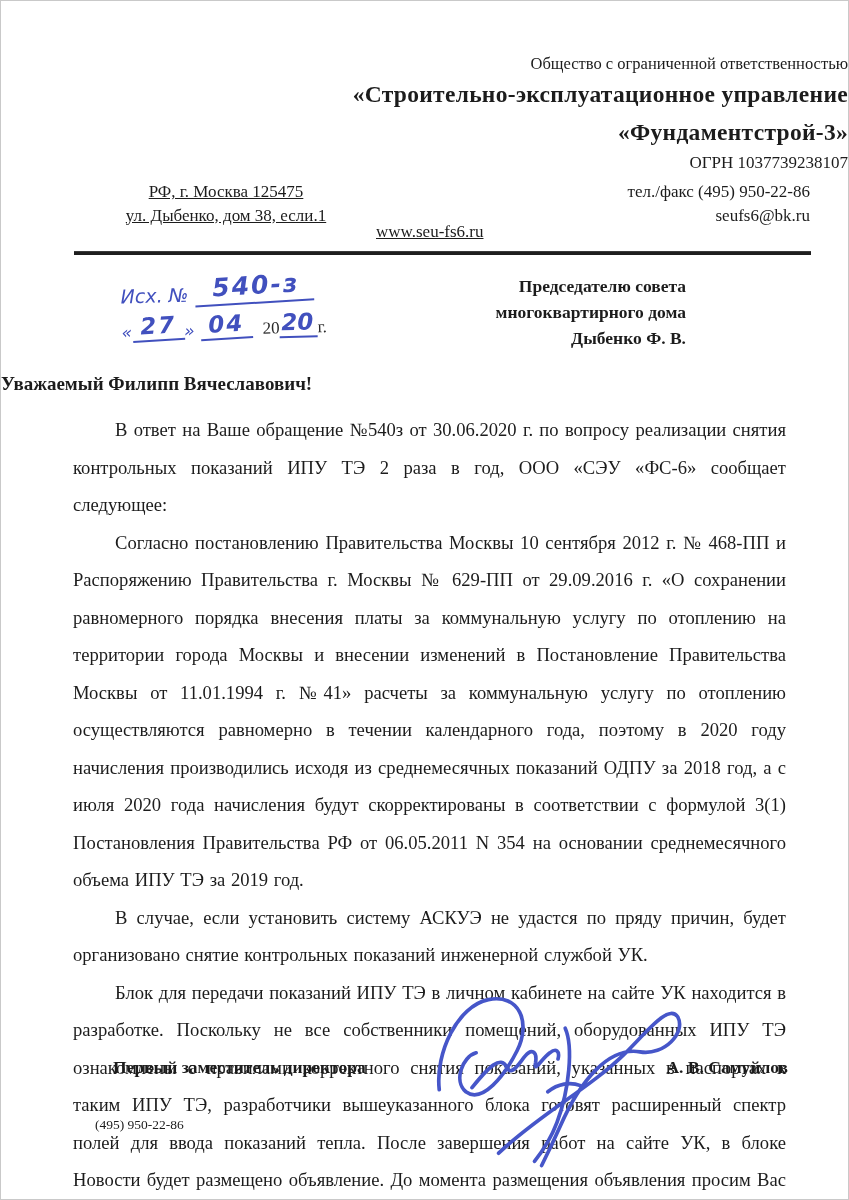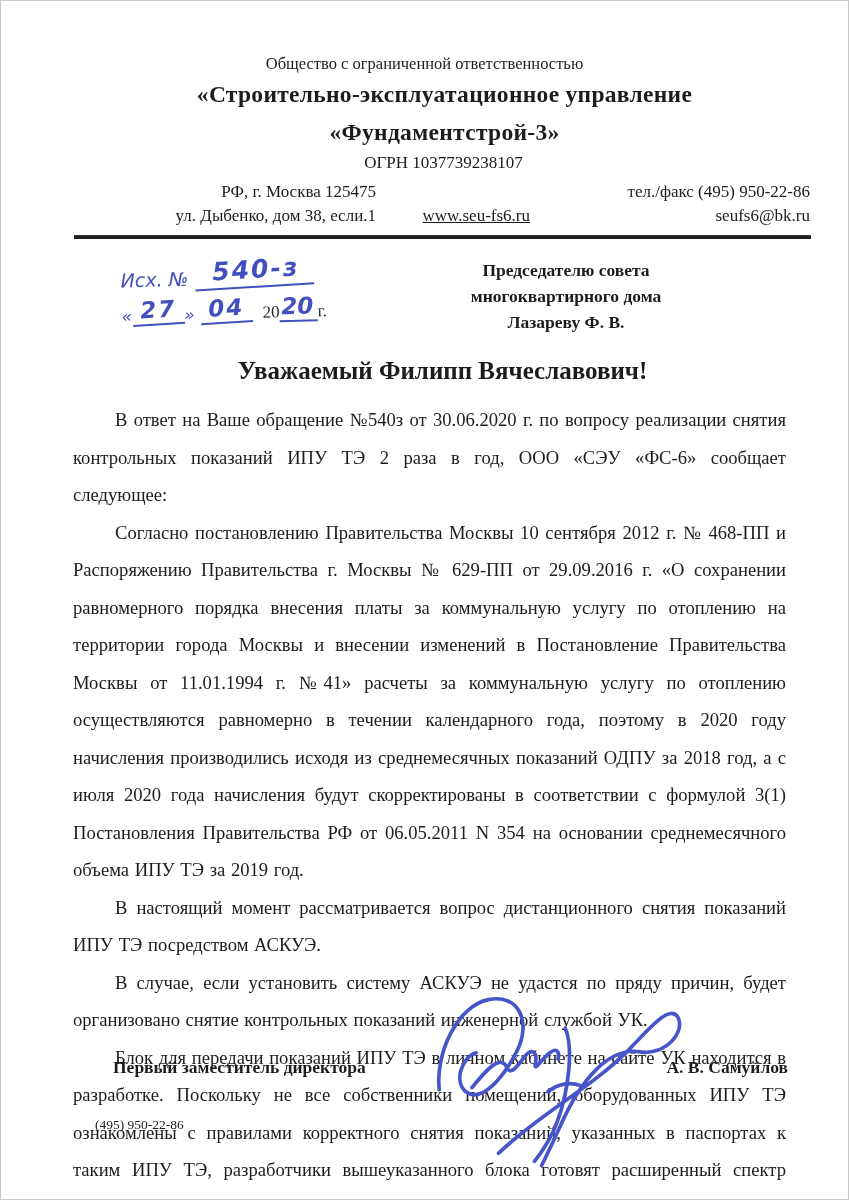--- a/index.html
+++ b/index.html
@@ -7,33 +7,33 @@
   body { font-family: "Liberation Serif", serif; color: #1c1c1c; }
   .page {
     position: relative;
     width: 849px; height: 1200px;
     background: #ffffff;
     border: 1px solid #c9c9c9;
     overflow: hidden;
   }
 
   
-  .letterhead { text-align: center; padding-top: 52px; }
+  .letterhead { text-align: right; padding-top: 52px; }
   .org-type { font-size: 16.5px; line-height: 22px; }
   .org-name { font-size: 23.5px; font-weight: bold; line-height: 38px; letter-spacing: 0.3px; margin-left: 40px; }
   .reg-line  { font-size: 17px; line-height: 23px; padding-left: 38px; }
 
   .contacts {
     display: grid;
     grid-template-columns: 300px 1fr 280px;
     padding: 6px 38px 4px 75px;
     font-size: 17px; line-height: 23.5px;
   }
-  .contacts .col-left  { text-align: right; }
-  .contacts .col-mid   { text-align: right; }
+  .contacts .col-left  { text-align: center; text-decoration: underline; }
+  .contacts .col-mid   { text-align: left; margin-top: 16px; }
   .contacts .col-right { text-align: right; }
   .site-link { text-decoration: underline; color: #1c1c1c; }
 
   .rule {
     margin: 4px 37px 0 73px;
     height: 4px;
     border-top: 1px solid #3a3a3a;
     border-bottom: 3px solid #1e1e1e;
   }
 
@@ -59,28 +59,27 @@
     font-size: 23px; font-weight: bold; letter-spacing: 2px;
     border-bottom: 2px solid #4150be; padding: 0 8px 1px 8px;
     transform: rotate(-2deg);
   }
   .printed { color: #2a2a2a; font-family: "Liberation Serif", serif; font-style: normal; font-size: 17px; }
   .yr-hw { border-bottom: 2px solid #4150be; padding: 0 4px 1px 2px; font-size: 23px; font-weight: bold; }
 
   .recipient {
     margin-left: auto; margin-right: 162px;
     font-weight: bold; font-size: 17.5px; line-height: 26px;
-    width: 240px; text-align: center; padding-top: 2px;
+    width: 240px; text-align: right; padding-top: 2px;
   }
 
   
   .salutation {
-    text-align: center; font-weight: bold; font-size: 25px;
+    text-align: left; font-weight: bold; font-size: 19px;
     margin-top: 22px;
-    margin-left: 36px;
   }
   .body-text { padding: 16px 62px 0 72px; }
   .body-text p {
     font-size: 18.6px; line-height: 37.5px;
     text-align: justify; text-indent: 42px;
     word-spacing: 1px;
   }
 
   
   .sig-row { position: absolute; left: 0; right: 0; top: 1056px; }
@@ -125,30 +124,29 @@
         <span>»</span>
         <span class="hw" style="margin-left:6px;">04</span>
         <span class="printed" style="margin-left:10px;">20</span>
         <span class="yr-hw">20</span>
         <span class="printed">г.</span>
       </div>
     </div>
     <div class="recipient">
       <div>Председателю совета</div>
       <div>многоквартирного дома</div>
-      <div>Лазареву Ф. В.</div>
+      <div>Дыбенко Ф. В.</div>
     </div>
   </div>
 
   <div class="salutation">Уважаемый Филипп Вячеславович!</div>
 
   <div class="body-text">
     <p>В ответ на Ваше обращение №540з от 30.06.2020 г. по вопросу реализации снятия контрольных показаний ИПУ ТЭ 2 раза в год, ООО «СЭУ «ФС-6» сообщает следующее:</p>
     <p>Согласно постановлению Правительства Москвы 10 сентября 2012 г. № 468-ПП и Распоряжению Правительства г. Москвы № 629-ПП от 29.09.2016 г. «О сохранении равномерного порядка внесения платы за коммунальную услугу по отоплению на территории города Москвы и внесении изменений в Постановление Правительства Москвы от 11.01.1994 г. №41» расчеты за коммунальную услугу по отоплению осуществляются равномерно в течении календарного года, поэтому в 2020 году начисления производились исходя из среднемесячных показаний ОДПУ за 2018 год, а с июля 2020 года начисления будут скорректированы в соответствии с формулой 3(1) Постановления Правительства РФ от 06.05.2011 N 354 на основании среднемесячного объема ИПУ ТЭ за 2019 год.</p>
-    <p>В настоящий момент рассматривается вопрос дистанционного снятия показаний ИПУ ТЭ посредством АСКУЭ.</p>
     <p>В случае, если установить систему АСКУЭ не удастся по пряду причин, будет организовано снятие контрольных показаний инженерной службой УК.</p>
     <p>Блок для передачи показаний ИПУ ТЭ в личном кабинете на сайте УК находится в разработке. Поскольку не все собственники помещений, оборудованных ИПУ ТЭ ознакомлены с правилами корректного снятия показаний, указанных в паспортах к таким ИПУ ТЭ, разработчики вышеуказанного блока готовят расширенный спектр полей для ввода показаний тепла. После завершения работ на сайте УК, в блоке Новости будет размещено объявление. До момента размещения объявления просим Вас передавать показания ИПУ ТЭ через раздел «Приемная».</p>
   </div>
 
   <div class="sig-row">
     <div class="sig-position">Первый заместитель директора</div>
     <svg class="sig-scribble" viewBox="0 0 250 175" fill="none" stroke="#4656c9" stroke-width="3.6" stroke-linecap="round">
       <path d="M 10 96 C 6 60, 28 14, 58 8 C 88 2, 100 30, 86 58 C 74 82, 52 110, 36 98 C 24 88, 32 64, 46 60"></path>
       <path d="M 42 94 C 58 74, 70 62, 76 74 C 80 84, 88 70, 94 63 C 100 56, 106 58, 104 70 C 102 80, 110 66, 118 60 C 124 55, 128 58, 126 66"></path>
       <path d="M 133 36 C 141 54, 137 96, 125 128 C 119 144, 111 156, 103 166"></path>

